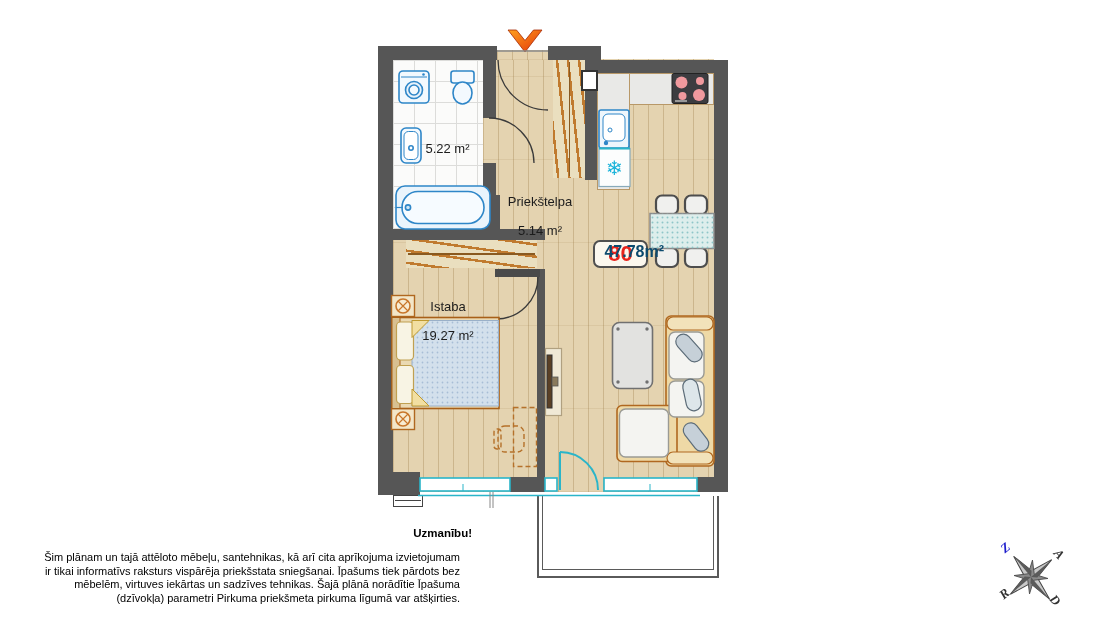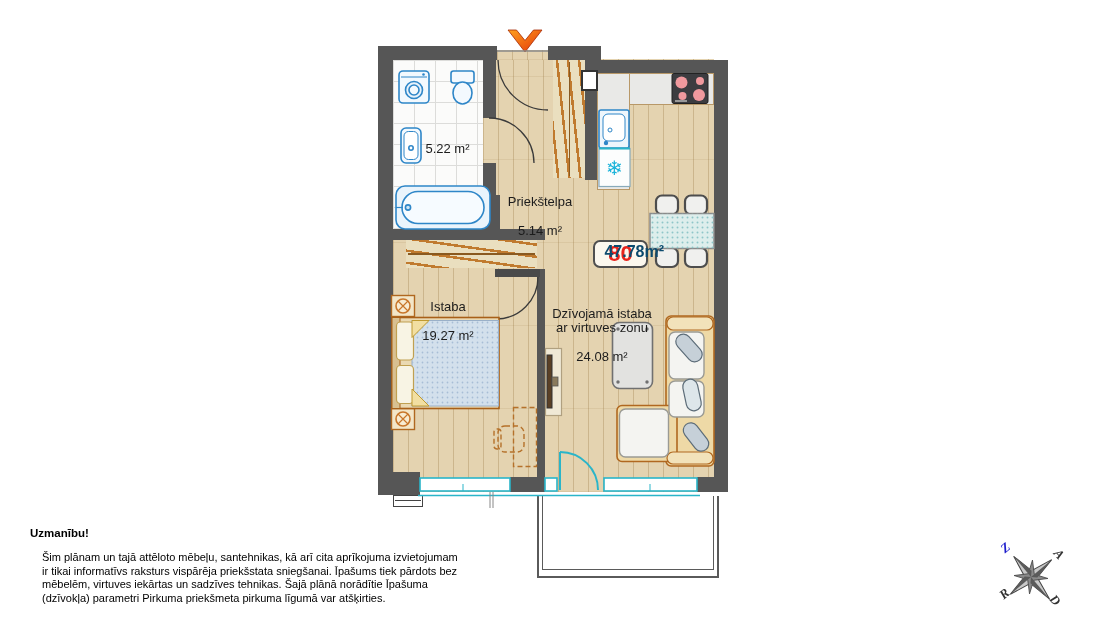--- a/index.html
+++ b/index.html
@@ -21,21 +21,21 @@
   .closet.v{background-image:repeating-linear-gradient(8deg,transparent 0 4px,#c07a2e 4px 6.5px,transparent 6.5px 12px);}
   .rail{background:#8a5a20;}
   
   .lbl{position:absolute;font-size:13px;line-height:14.5px;color:#1c1c1c;text-align:center;
        white-space:pre-line;z-index:30;}
   .badge{position:absolute;left:593px;top:216px;width:55px;height:28px;background:#fbf7ee;
          border:2px solid #4f4f4f;border-radius:7px;box-sizing:border-box;z-index:30;
          font-weight:bold;font-size:22px;line-height:24px;text-align:center;color:#e8231c;margin-top:24px;}
   .area-total{position:absolute;left:572px;top:243px;width:92px;text-align:right;z-index:30;
          font-weight:bold;font-size:16px;color:#0c4a6e;}
-  .disclaimer{position:absolute;left:30px;top:527px;width:442px;color:#000;z-index:30;}
+  .disclaimer{position:absolute;left:30px;top:527px;width:442px;color:#000;z-index:30;text-align:right;}
   .disclaimer .t{font-size:11.5px;font-weight:bold;margin:0 0 3px 0;}
   .disclaimer .b{font-size:11px;line-height:13.5px;margin:12px;}
   .balc-outer{background:#fff;border-left:2px solid #5a5a5a;border-right:2px solid #5a5a5a;
               border-bottom:2px solid #5a5a5a;box-sizing:border-box;}
   .balc-inner{border-left:1px solid #5a5a5a;border-right:1px solid #5a5a5a;
               border-bottom:1px solid #5a5a5a;box-sizing:border-box;}
   .vent{background:#fff;border:1.5px solid #444;box-sizing:border-box;}
   svg.overlay{position:absolute;left:0;top:0;z-index:20;}
 </style>
 </head>
@@ -264,25 +264,20 @@
     <div>5.22 m²</div>
   </div>
   <div class="lbl" style="left:488px;top:180px;width:104px;">
     <div>Priekštelpa</div>
     <div>5.14 m²</div>
   </div>
   <div class="lbl" style="left:396px;top:285px;width:104px;">
     <div>Istaba</div>
     <div>19.27 m²</div>
   </div>
-  <div class="lbl" style="left:538px;top:292px;width:128px;">
-    <div>Dzīvojamā istaba
-ar virtuves zonu</div>
-    <div>24.08 m²</div>
-  </div>
 
   <div class="badge">80</div>
   <div class="area-total">47.78m²</div>
 
   <div class="disclaimer">
     <p class="t">Uzmanību!</p>
     <p class="b">Šim plānam un tajā attēloto mēbeļu, santehnikas, kā arī cita aprīkojuma izvietojumam ir tikai informatīvs raksturs vispārēja priekšstata sniegšanai. Īpašums tiek pārdots bez mēbelēm, virtuves iekārtas un sadzīves tehnikas. Šajā plānā norādītie Īpašuma (dzīvokļa) parametri Pirkuma priekšmeta pirkuma līgumā var atšķirties.</p>
   </div>
 
 </div>

